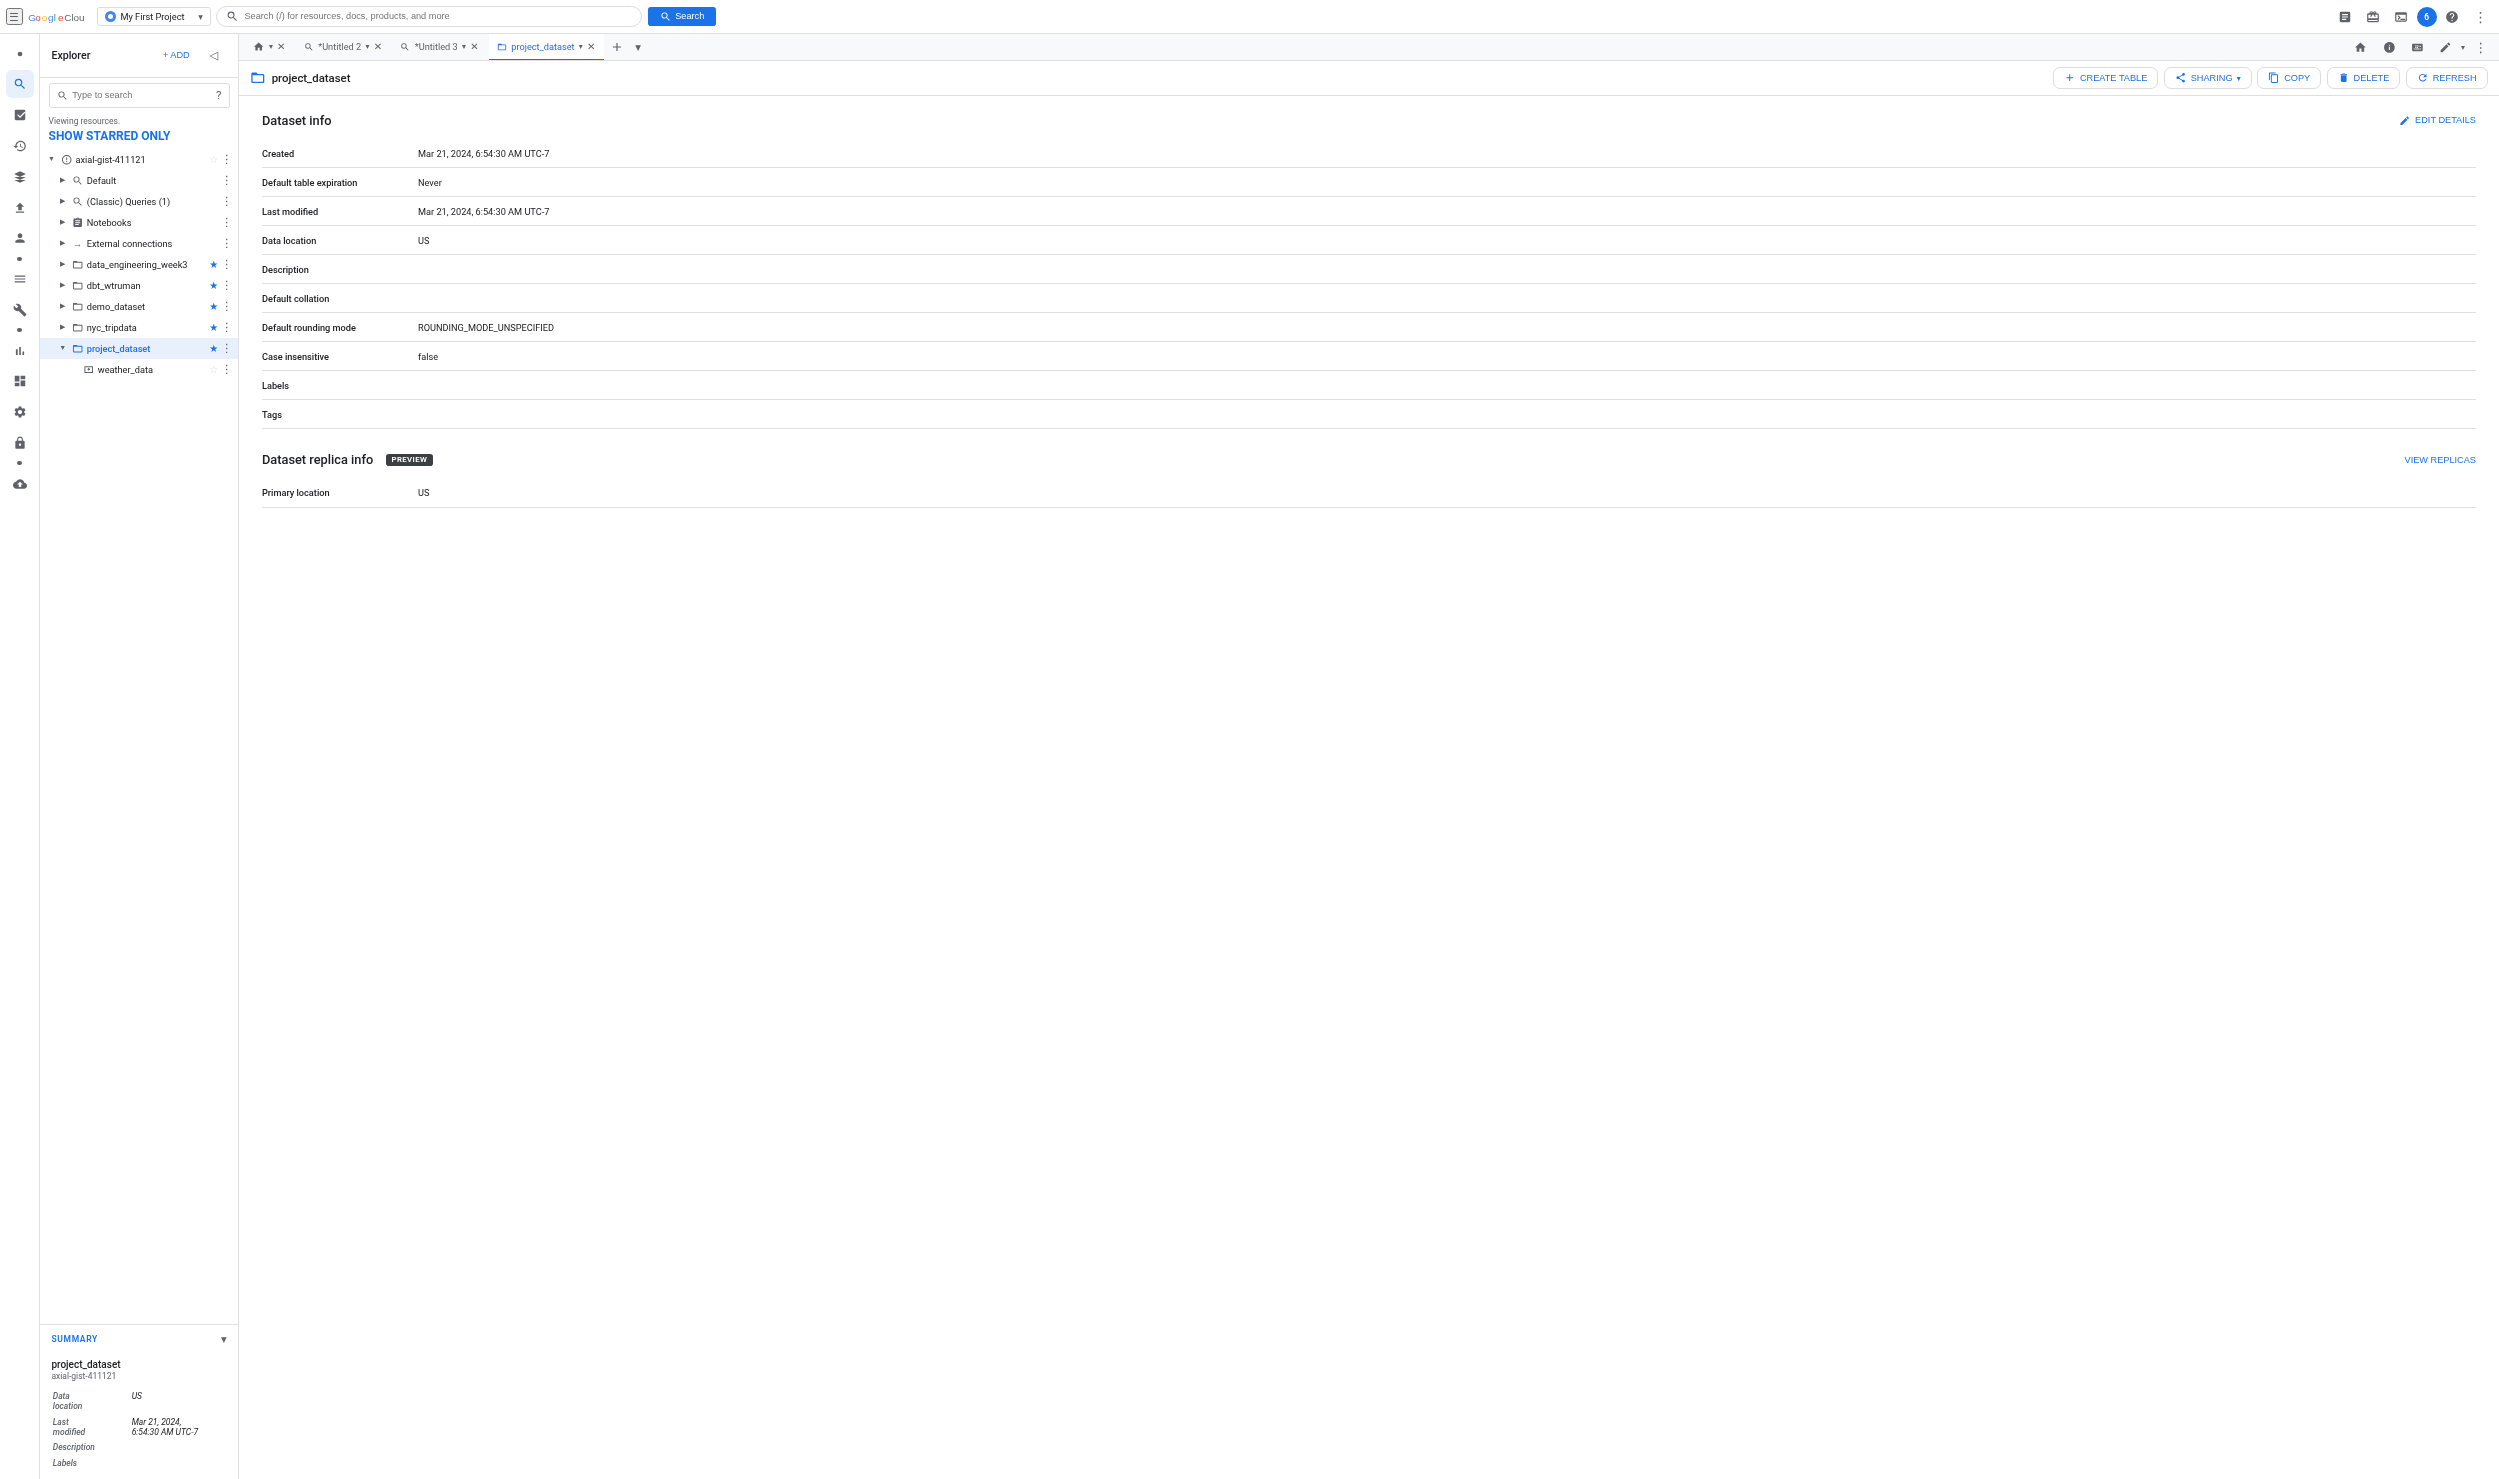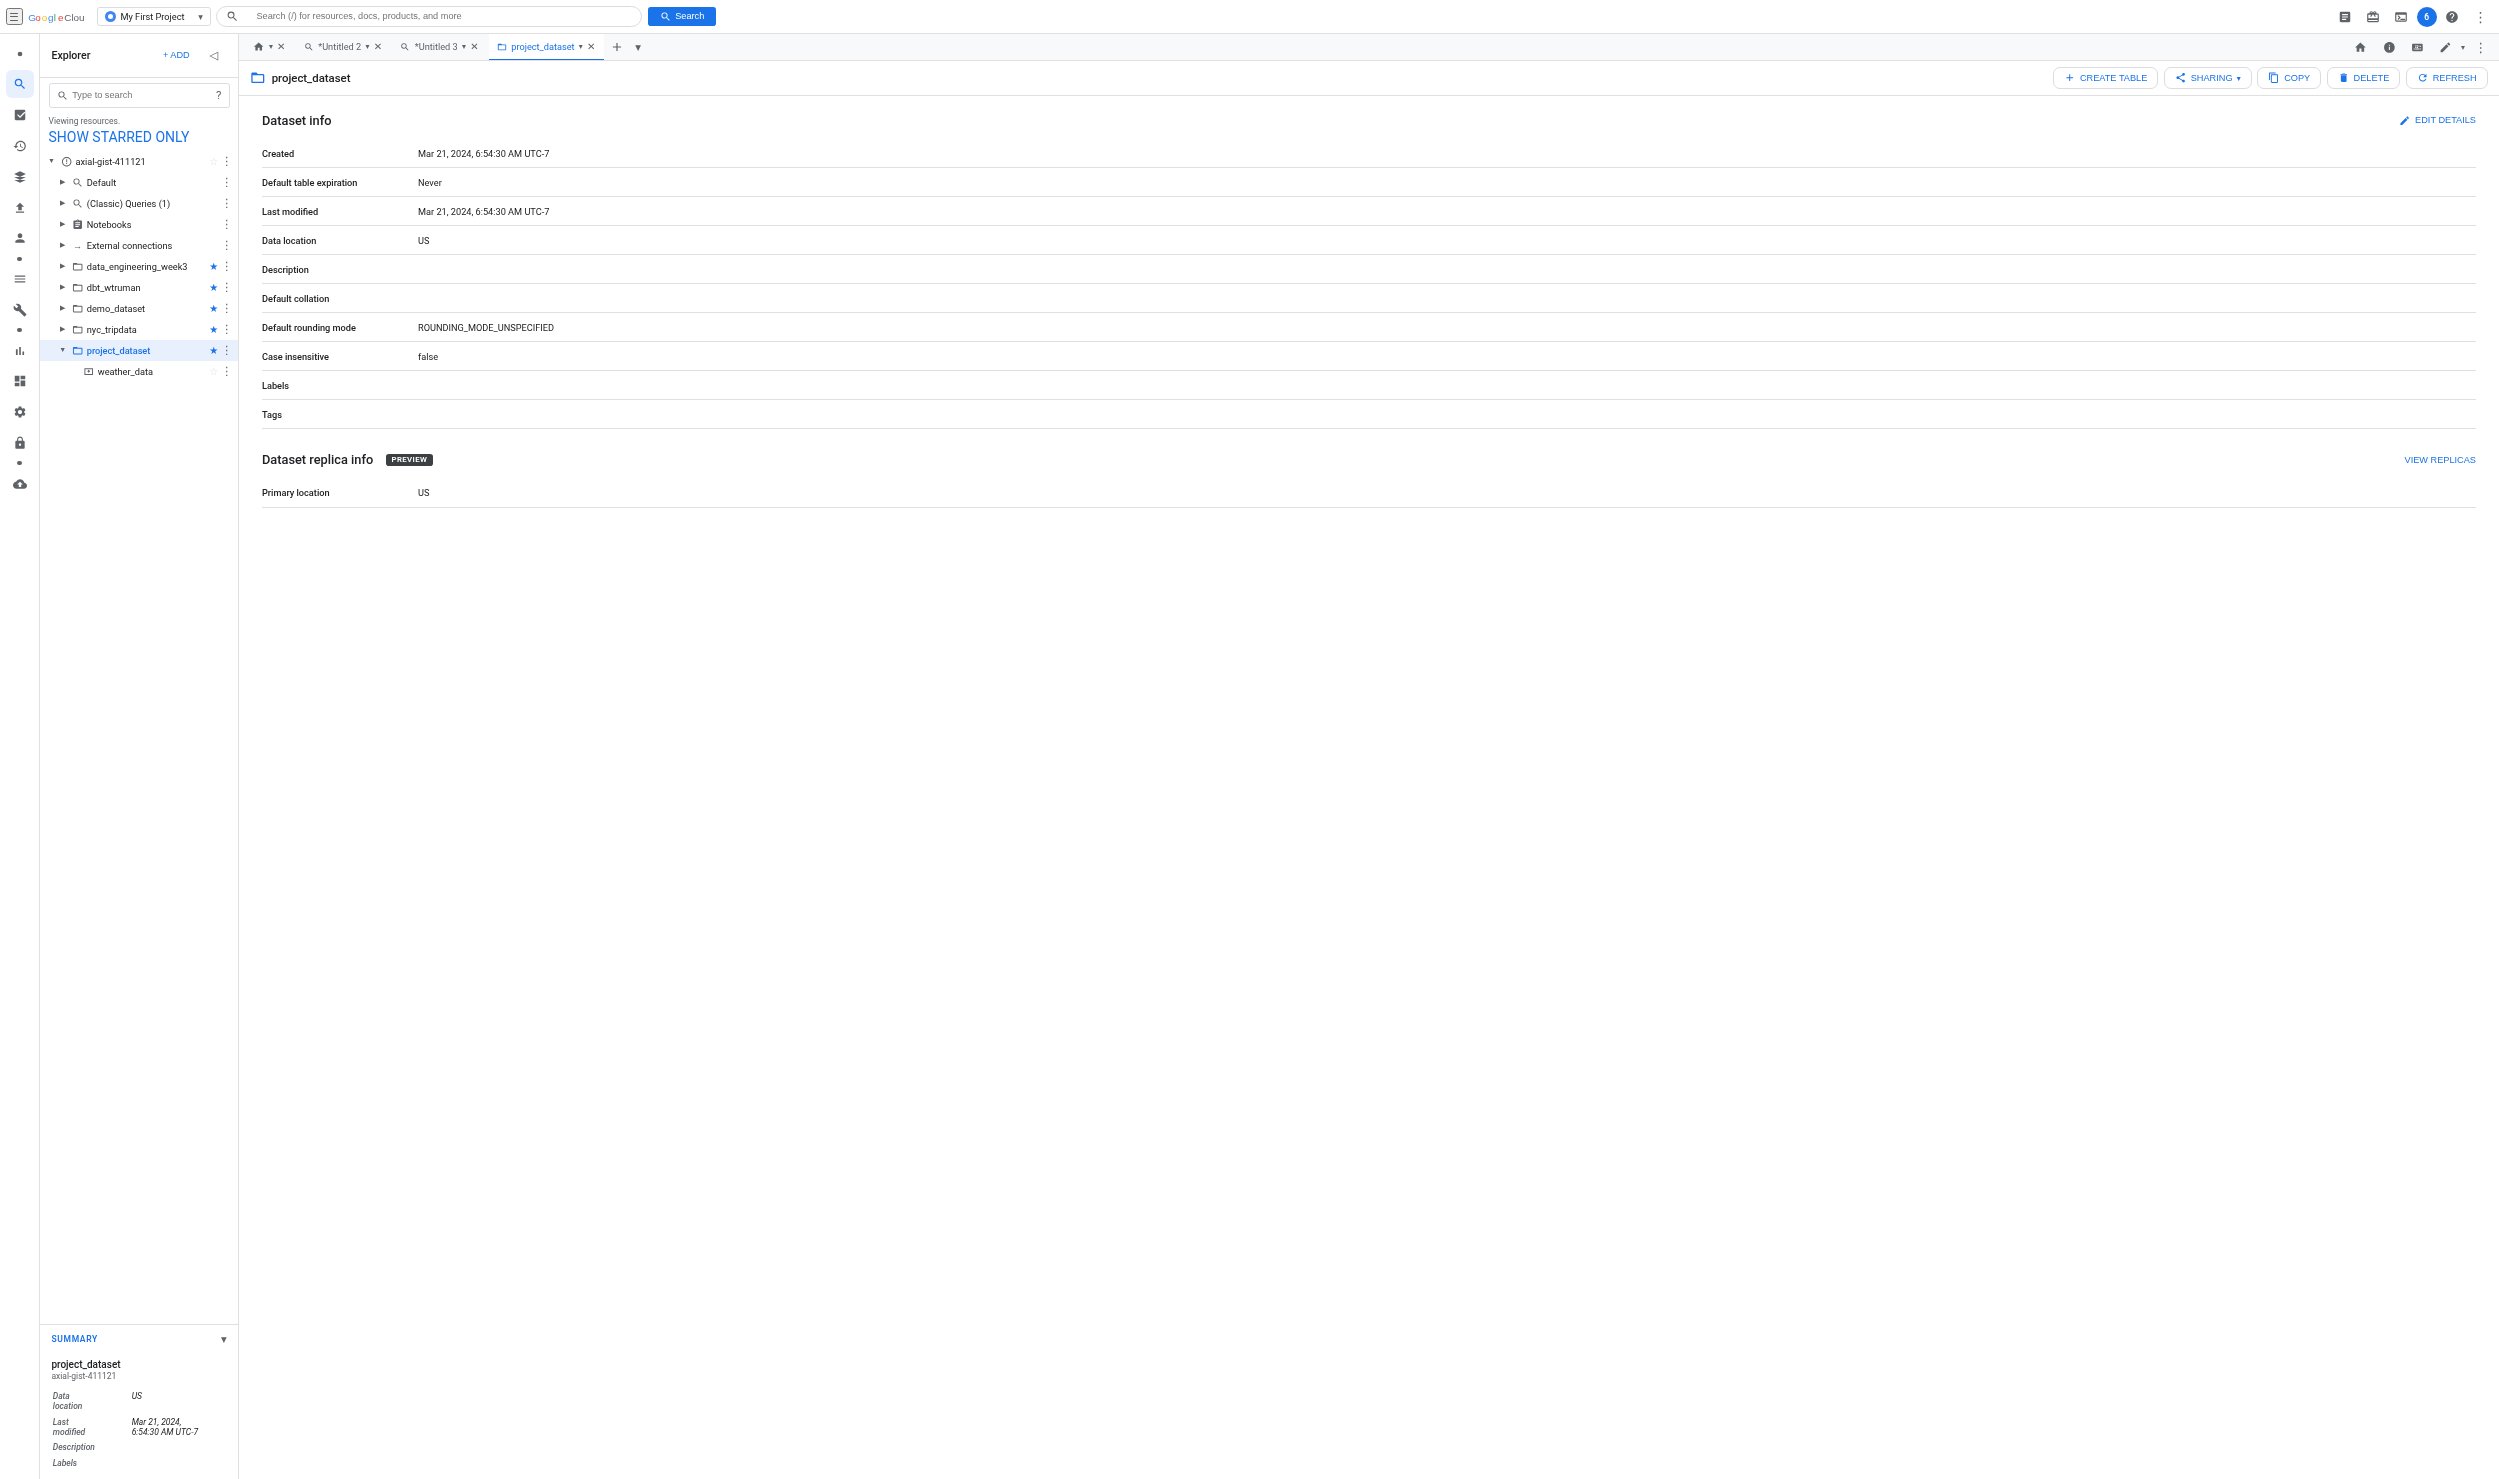--- a/index.html
+++ b/index.html
@@ -21,21 +21,21 @@
       background: #fff;
     }
     .project-selector .proj-icon { width: 11.4px; height: 11.4px; background: #4285f4; border-radius: 50%; display: flex; align-items: center; justify-content: center; }
     .project-selector .proj-icon::after { content: ''; width: 5.7px; height: 5.7px; background: #fff; border-radius: 50%; }
     .project-name { font-size: 9.2px; color: #202124; flex: 1; }
     .search-bar {
       flex: 1; display: flex; align-items: center;
       border: 0.7px solid #dadce0; border-radius: 17px;
       padding: 2.8px 8.5px; gap: 5.7px; max-width: 426px;
     }
-    .search-bar input { flex: 1; border: none; outline: none; font-size: 9.2px; background: transparent; color: #202124; margin-left: 12px; }
+    .search-bar input { flex: 1; border: none; outline: none; font-size: 9.2px; background: transparent; color: #202124; }
     .search-btn {
       display: flex; align-items: center; gap: 4.3px;
       background: #1a73e8; color: #fff; border: none;
       border-radius: 2.8px; padding: 4.3px 11.4px; cursor: pointer; font-size: 9.2px;
     }
     .nav-icons { display: flex; align-items: center; gap: 2.8px; margin-left: auto; }
     .nav-icon-btn {
       width: 25.5px; height: 25.5px; border-radius: 50%;
       display: flex; align-items: center; justify-content: center;
       cursor: pointer; border: none; background: transparent;
@@ -81,21 +81,21 @@
       cursor: pointer; border: none; background: transparent; padding: 2.8px 5.7px;
     }
     .search-box {
       display: flex; align-items: center;
       border: 0.7px solid #dadce0; border-radius: 2.8px;
       padding: 4.3px 7px; margin: 5.7px 8.5px; gap: 4.3px;
     }
     .search-box input { flex: 1; border: none; outline: none; font-size: 9.2px; }
     .search-box .help-icon { color: #5f6368; font-size: 11.4px; }
     .viewing-resources { padding: 2.8px 8.5px 2.8px; color: #5f6368; font-size: 8.5px; }
-    .show-starred { color: #1a73e8; font-size: 14px; font-weight: 400; cursor: pointer; padding: 0 8.5px 5.7px; display: block; }
+    .show-starred { color: #1a73e8; font-size: 12px; font-weight: 700; cursor: pointer; padding: 0 8.5px 5.7px; display: block; }
 
     
     .tree { flex: 1; overflow-y: auto; padding-bottom: 5.7px; }
     .tree-item { display: flex; align-items: center; padding: 3.5px 5.7px 3.5px 5.7px; cursor: pointer; gap: 2.8px; }
     .tree-item.active { background: #e8f0fe; }
     .tree-chevron { width: 11.4px; height: 11.4px; display: flex; align-items: center; justify-content: center; color: #5f6368; font-size: 7px; flex-shrink: 0; }
     .tree-chevron.expanded::after { content: '▼'; }
     .tree-chevron.collapsed::after { content: '▶'; }
     .tree-chevron.empty { visibility: hidden; }
     .tree-icon { width: 12.8px; height: 12.8px; flex-shrink: 0; display: flex; align-items: center; justify-content: center; font-size: 10px; }

